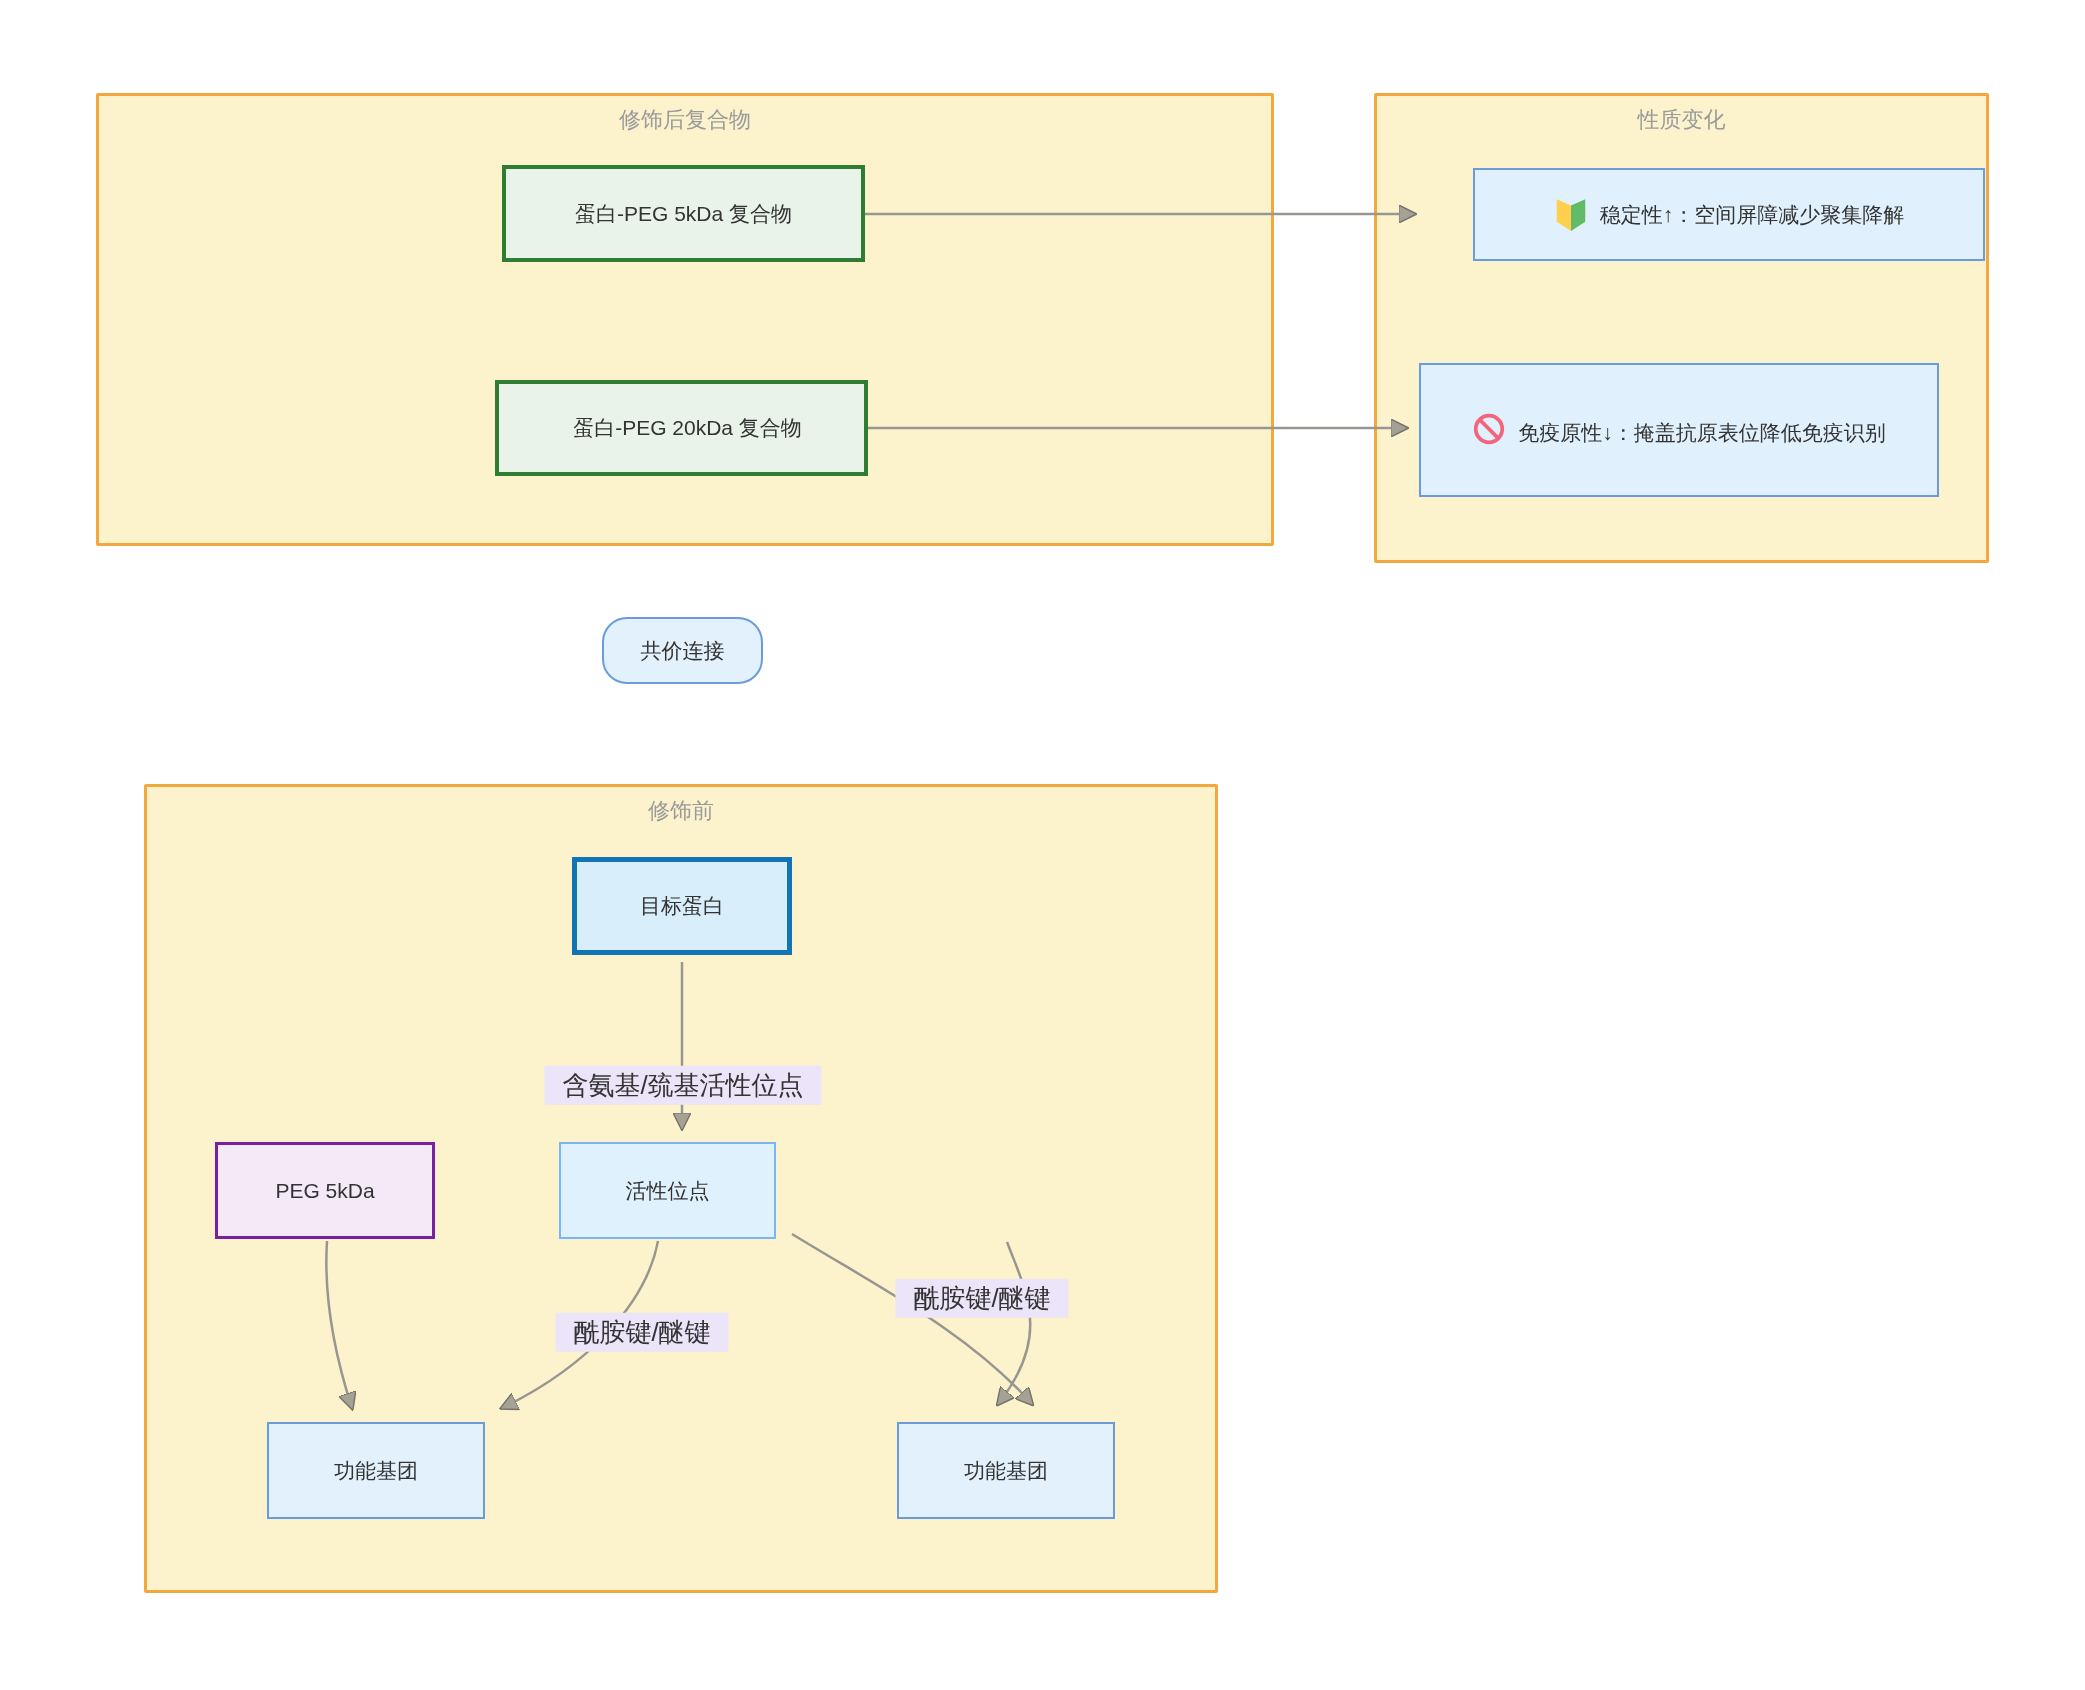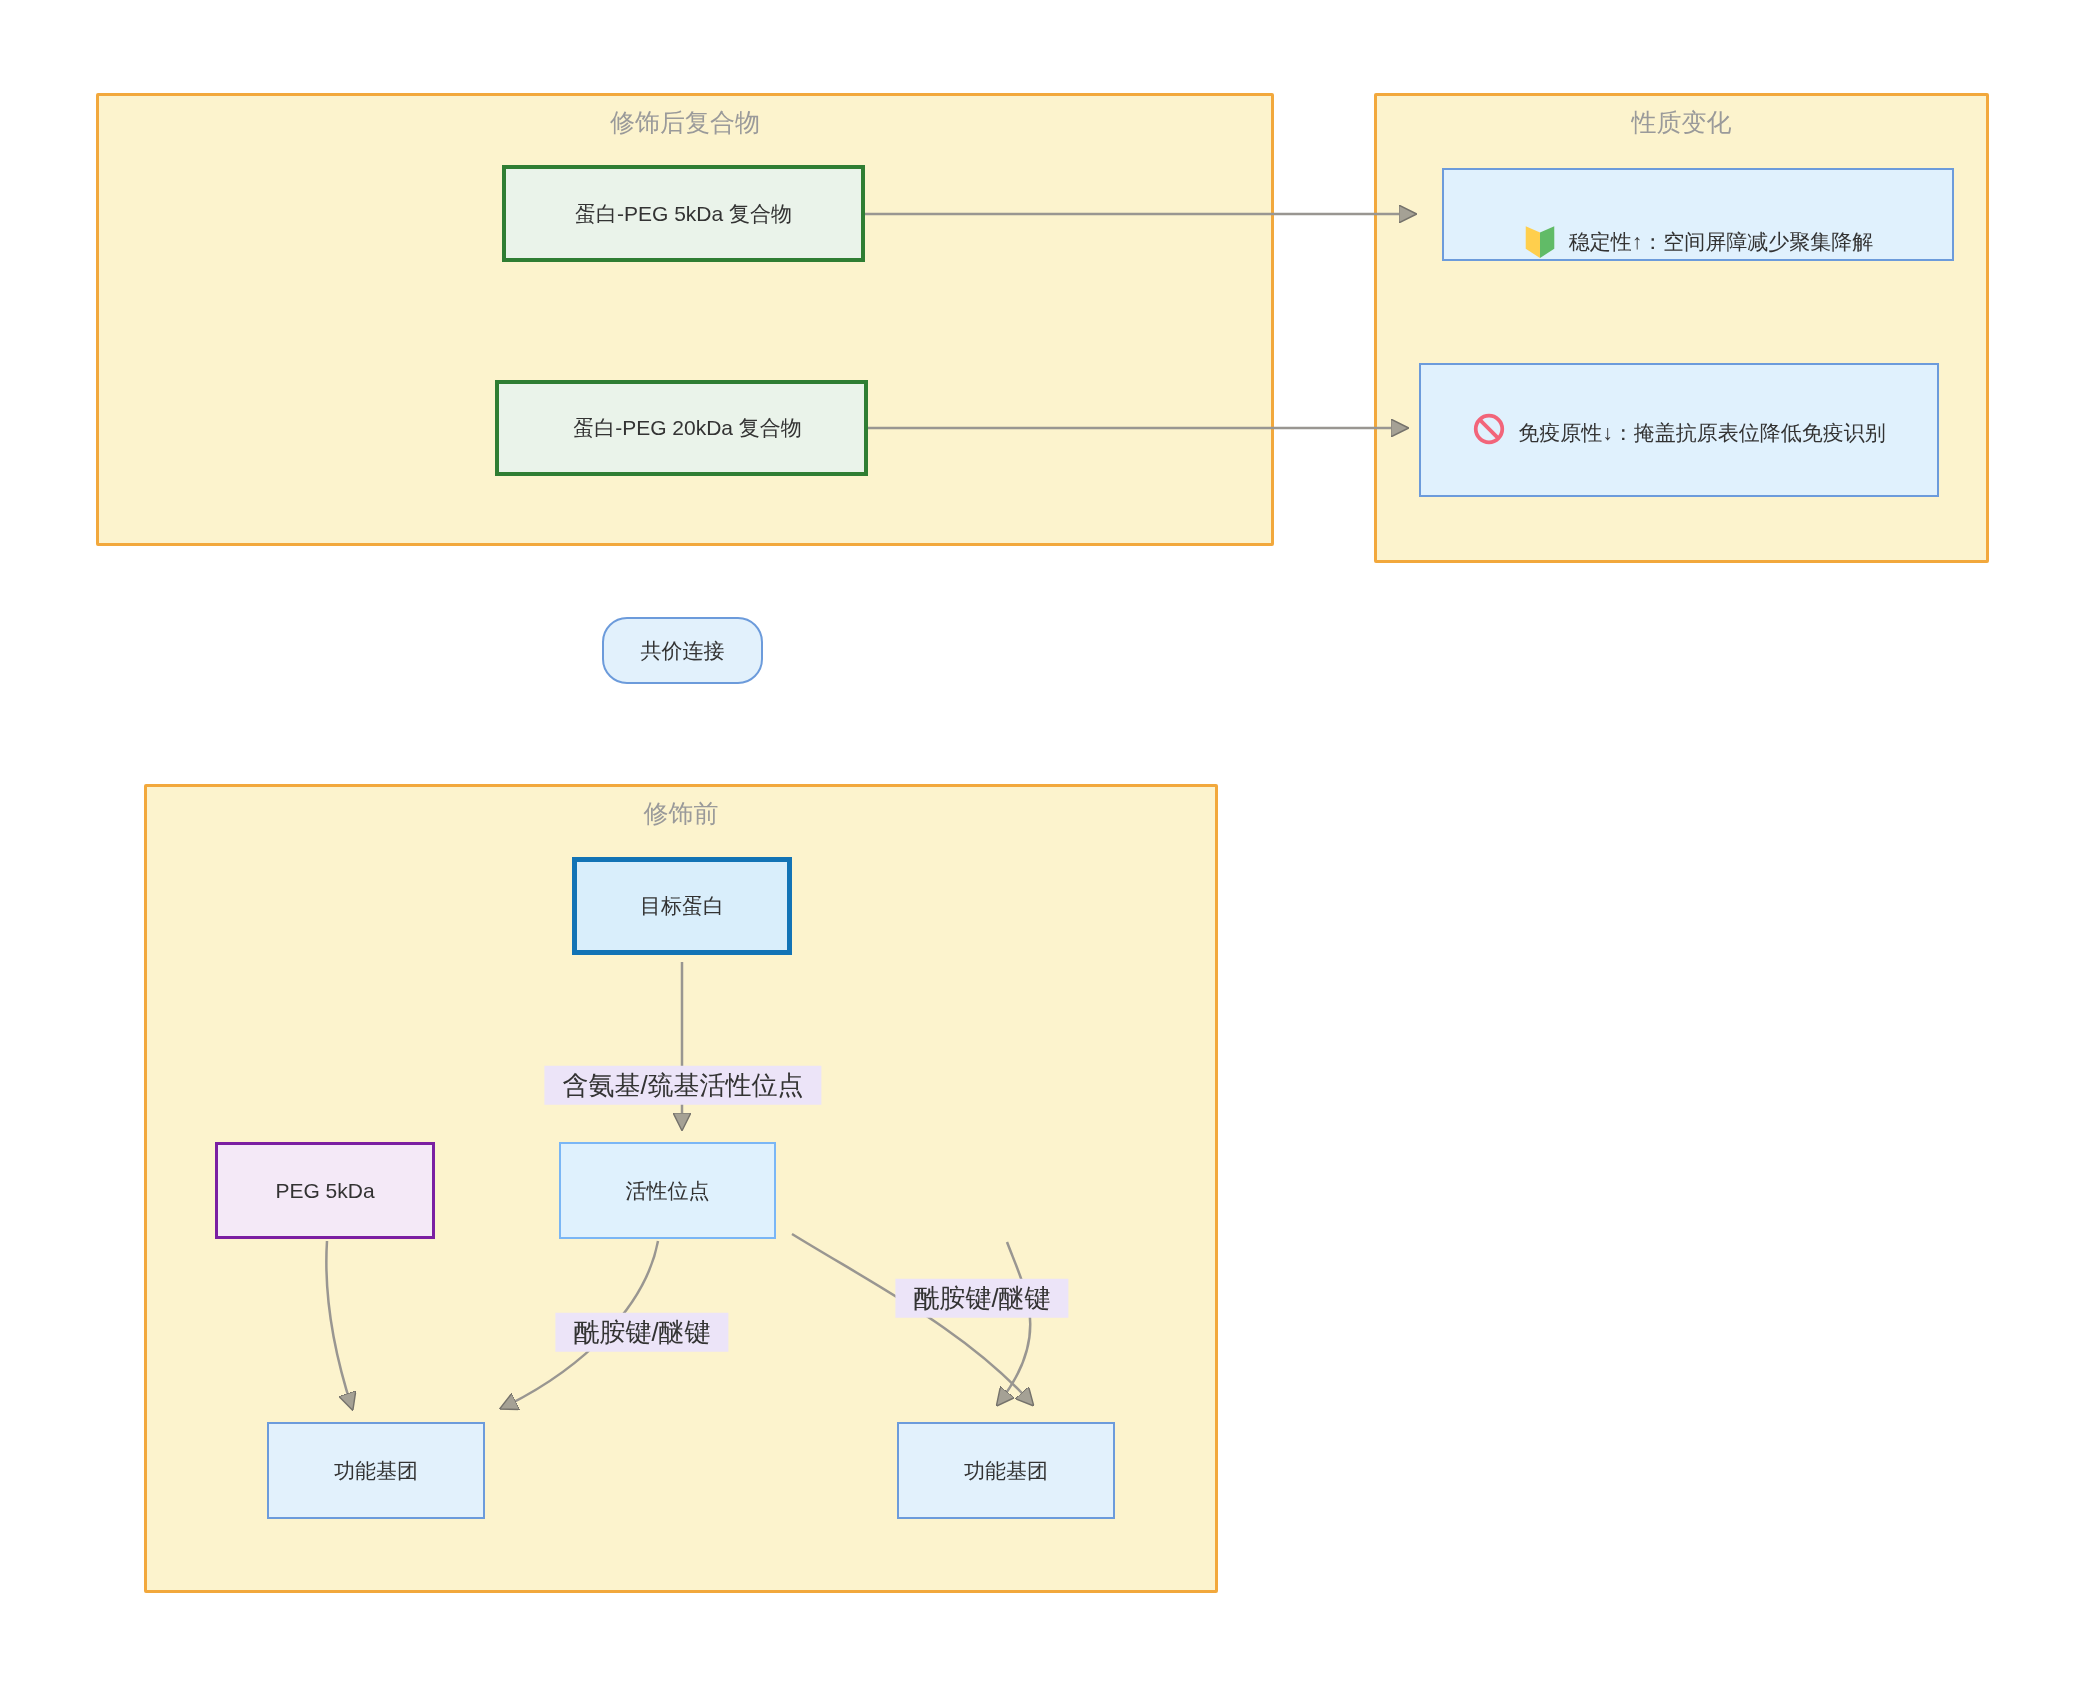--- a/index.html
+++ b/index.html
@@ -19,42 +19,42 @@
     box-sizing:border-box;
   }
   #c-after  {left:96px;  top:93px;  width:1178px; height:453px;}
   #c-changes{left:1374px;top:93px;  width:615px;  height:470px;}
   #c-before {left:144px; top:784px; width:1074px; height:809px;}
   .container-title{
     position:absolute;
     top:10px;left:0;width:100%;
     text-align:center;
     color:#9A9A9A;
-    font-size:25px;
+    font-size:22px;
     line-height:1.3;
   }
   .edges{
     position:absolute;left:0;top:0;width:2085px;height:1690px;
     z-index:2;
   }
   .node{
     position:absolute;
     display:flex;align-items:center;justify-content:center;
     text-align:center;
     font-size:21px;
     line-height:1.4;
     color:#333333;
     box-sizing:border-box;
     z-index:3;
     background:#E2F1FC;
     border:2px solid #6C9BDB;
   }
   #n-complex5 {left:502px; top:165px; width:363px; height:97px;  background:#EAF3EA; border:4px solid #2F7D33;}
   #n-complex20{left:495px; top:380px; width:373px; height:96px;  background:#EAF3EA; border:4px solid #2F7D33;padding-left:12px;}
-  #n-stability{left:1442px;top:168px; width:512px; height:93px;  background:#E0F1FD; border:2px solid #6C9BDB;align-items:flex-end;}
+  #n-stability{left:1473px;top:168px; width:512px; height:93px;  background:#E0F1FD; border:2px solid #6C9BDB;}
   #n-immuno   {left:1419px;top:363px; width:520px; height:134px; background:#E0F1FD; border:2px solid #6C9BDB; padding:0 30px;}
   #n-covalent {left:602px; top:617px; width:161px; height:67px;border-radius:25px;}
   #n-protein  {left:572px; top:857px; width:220px; height:98px;  background:#D9EEFB; border:5px solid #1273B5;}
   #n-active   {left:559px; top:1142px;width:217px; height:97px;  background:#DFF1FD; border:2px solid #7AB6F5;}
   #n-peg5     {left:215px; top:1142px;width:220px; height:97px;  background:#F4E9F7; border:3px solid #7B1FA2;}
   #n-peg20    {left:890px; top:1142px;width:235px; height:97px;  background:#F4E9F7; border:3px dashed #9C27B0;}
   #n-fg-left  {left:267px; top:1422px;width:218px; height:97px;}
   #n-fg-right {left:897px; top:1422px;width:218px; height:97px;}
   .node-icon{
     display:inline-block;

